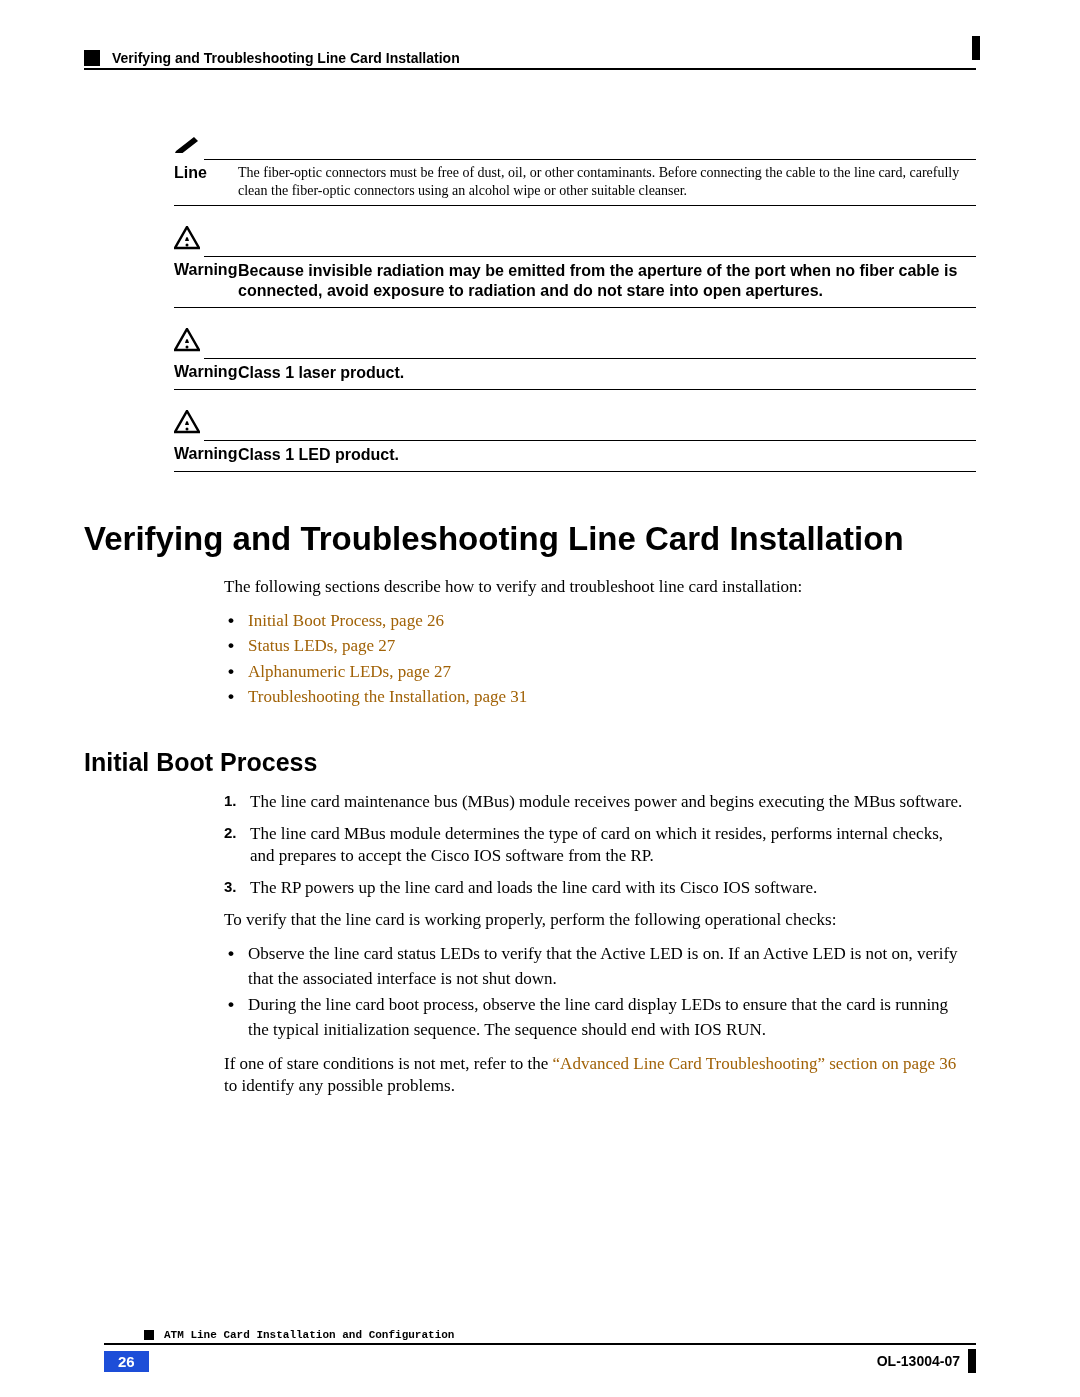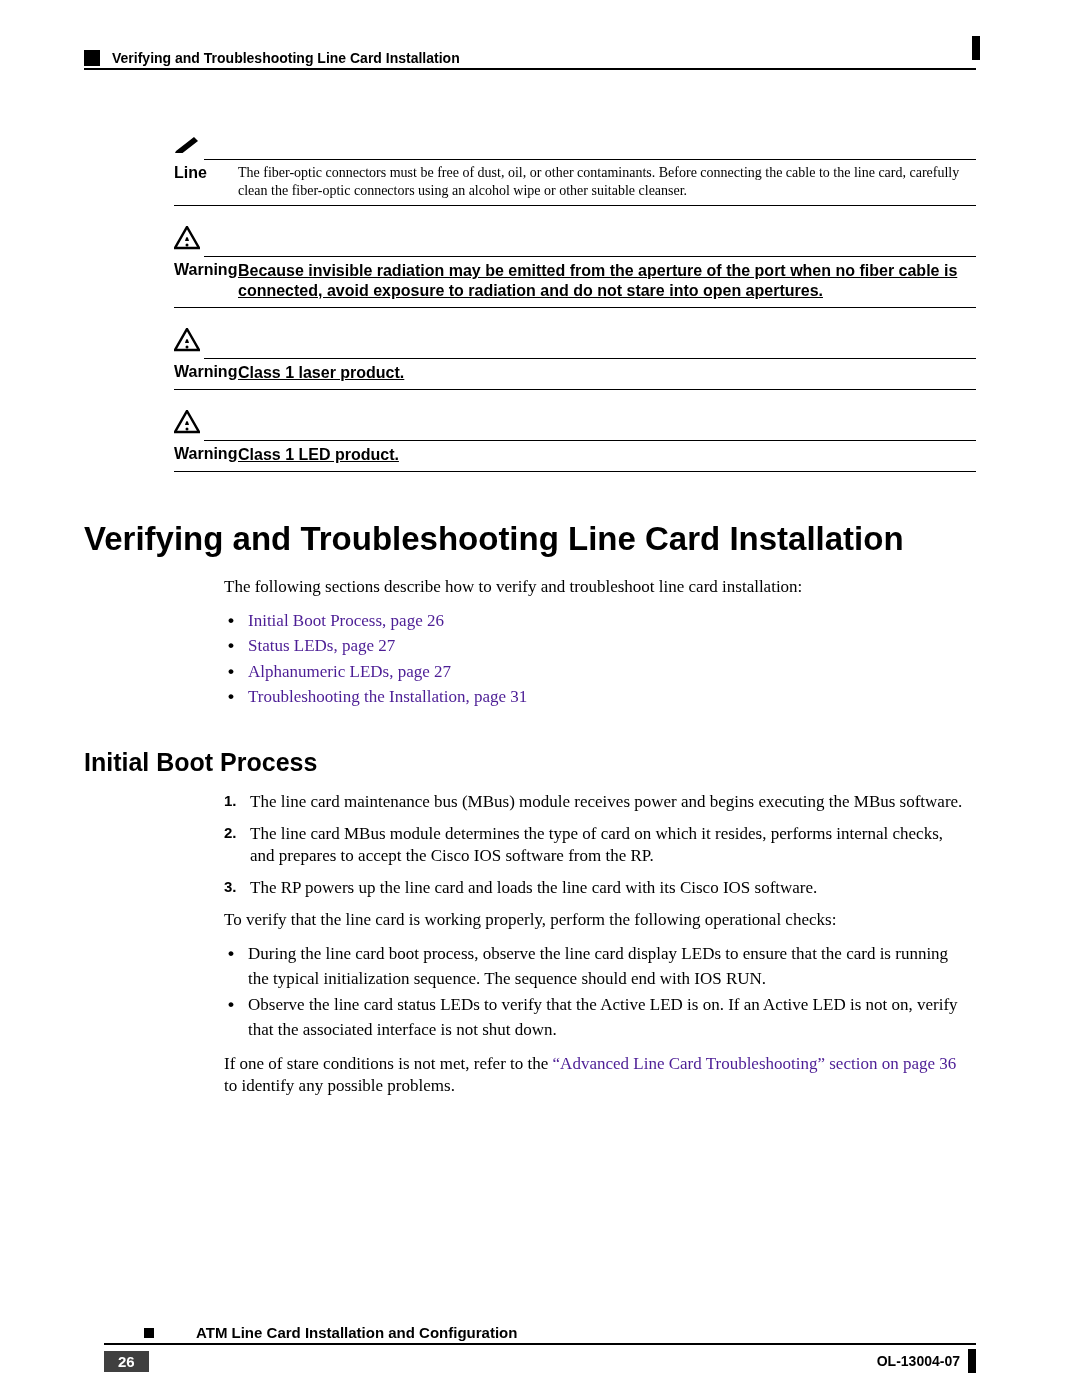--- a/index.html
+++ b/index.html
@@ -11,42 +11,42 @@
 .header-right-bar { position: absolute; top: 36px; right: 56px; width: 8px; height: 24px; background: #000; }
 .content { margin-top: 60px; }
 .callout { margin: 12px 0 20px 90px; }
 .callout-head { display: flex; align-items: flex-end; }
 .callout-icon { width: 30px; font-size: 26px; text-align: left; }
 .callout-rules { flex: 1; }
 .callout-topline { border: none; border-top: 1px solid #000; margin: 0; }
 .callout-body-row { display: flex; margin-top: 4px; }
 .callout-label { font-family: Arial, Helvetica, sans-serif; font-weight: bold; font-size: 16px; width: 64px; flex-shrink: 0; }
 .callout-text { font-size: 14px; line-height: 1.25; flex: 1; }
-.callout-text.bold { font-family: Arial, Helvetica, sans-serif; font-weight: bold; font-size: 16px; text-decoration: underline; }
+.callout-text.bold { font-family: Arial, Helvetica, sans-serif; font-weight: bold; font-size: 16px; }
 .callout-bottomline { border: none; border-top: 1px solid #000; margin: 6px 0 0 0; }
 .warn-icon svg { width: 26px; height: 24px; }
 .pencil-icon svg { width: 26px; height: 20px; }
 h1.sect { font-family: Arial, Helvetica, sans-serif; font-weight: bold; font-size: 33px; margin: 48px 0 18px 0; }
 h2.subsect { font-family: Arial, Helvetica, sans-serif; font-weight: bold; font-size: 25px; margin: 38px 0 14px 0; }
 .body-indent { margin-left: 140px; margin-right: 10px; }
 .para { font-size: 17px; line-height: 1.28; margin: 0 0 10px 0; }
 .bullets { list-style: none; padding: 0; margin: 6px 0 10px 0; }
 .bullets li { font-size: 17px; line-height: 1.5; padding-left: 24px; position: relative; }
 .bullets li::before { content: "•"; position: absolute; left: 4px; top: 0; font-family: Arial, sans-serif; font-weight: bold; }
-.link { color: #4c1d95; }
+.link { color: #a16207; }
 .ol { list-style: none; padding: 0; margin: 4px 0 10px 0; }
 .ol li { font-size: 17px; line-height: 1.3; padding-left: 26px; position: relative; margin-bottom: 10px; }
 .ol li .num { position: absolute; left: 0; top: 0; font-family: Arial, Helvetica, sans-serif; font-weight: bold; font-size: 15px; }
 .footer { position: absolute; left: 60px; right: 60px; bottom: 24px; }
 .footer-rule { border: none; border-top: 2px solid #000; margin: 0 0 4px 0; }
 .footer-row { display: flex; align-items: center; justify-content: space-between; }
 .footer-left { display: flex; align-items: center; }
 .footer-sq { width: 10px; height: 10px; background: #000; margin-right: 10px; }
-.footer-title { font-family: Liberation Sans, sans-serif; font-weight: bold; font-size: 15px; margin-left: 32px; }
-.page-num-box { background: #404040; color: #fff; font-family: Arial, Helvetica, sans-serif; font-weight: bold; font-size: 15px; padding: 2px 14px; }
+.footer-title { font-family: Liberation Mono, monospace; font-weight: bold; font-size: 11px; }
+.page-num-box { background: #1d4ed8; color: #fff; font-family: Arial, Helvetica, sans-serif; font-weight: bold; font-size: 15px; padding: 2px 14px; }
 .footer-right { font-family: Arial, Helvetica, sans-serif; font-weight: bold; font-size: 14px; }
 .footer-right-bar { width: 8px; height: 24px; background: #000; margin-left: 8px; display: inline-block; vertical-align: middle; }
 </style>
 </head>
 <body>
 
 <div class="page">
 
   <div class="header-right-bar"></div>
   <div class="header-row">
@@ -150,22 +150,22 @@
     <h2 class="subsect">Initial Boot Process</h2>
 
     <div class="body-indent">
       <ol class="ol">
         <li><span class="num">1.</span><span>The line card maintenance bus (MBus) module receives power and begins executing the MBus software.</span></li>
         <li><span class="num">2.</span><span>The line card MBus module determines the type of card on which it resides, performs internal checks, and prepares to accept the Cisco IOS software from the RP.</span></li>
         <li><span class="num">3.</span><span>The RP powers up the line card and loads the line card with its Cisco IOS software.</span></li>
       </ol>
       <p class="para">To verify that the line card is working properly, perform the following operational checks:</p>
       <ul class="bullets">
+        <li><span>Observe the line card status LEDs to verify that the Active LED is on. If an Active LED is not on, verify that the associated interface is not shut down.</span></li>
         <li><span>During the line card boot process, observe the line card display LEDs to ensure that the card is running the typical initialization sequence. The sequence should end with IOS RUN.</span></li>
-        <li><span>Observe the line card status LEDs to verify that the Active LED is on. If an Active LED is not on, verify that the associated interface is not shut down.</span></li>
       </ul>
       <p class="para">
         <span>If one of stare conditions is not met, refer to the </span><span class="link">“Advanced Line Card Troubleshooting” section on page 36</span><span> to identify any possible problems.</span>
       </p>
     </div>
 
   </div>
 
   <div class="footer">
     <div class="footer-left" style="margin-left:40px; margin-bottom:2px;">

